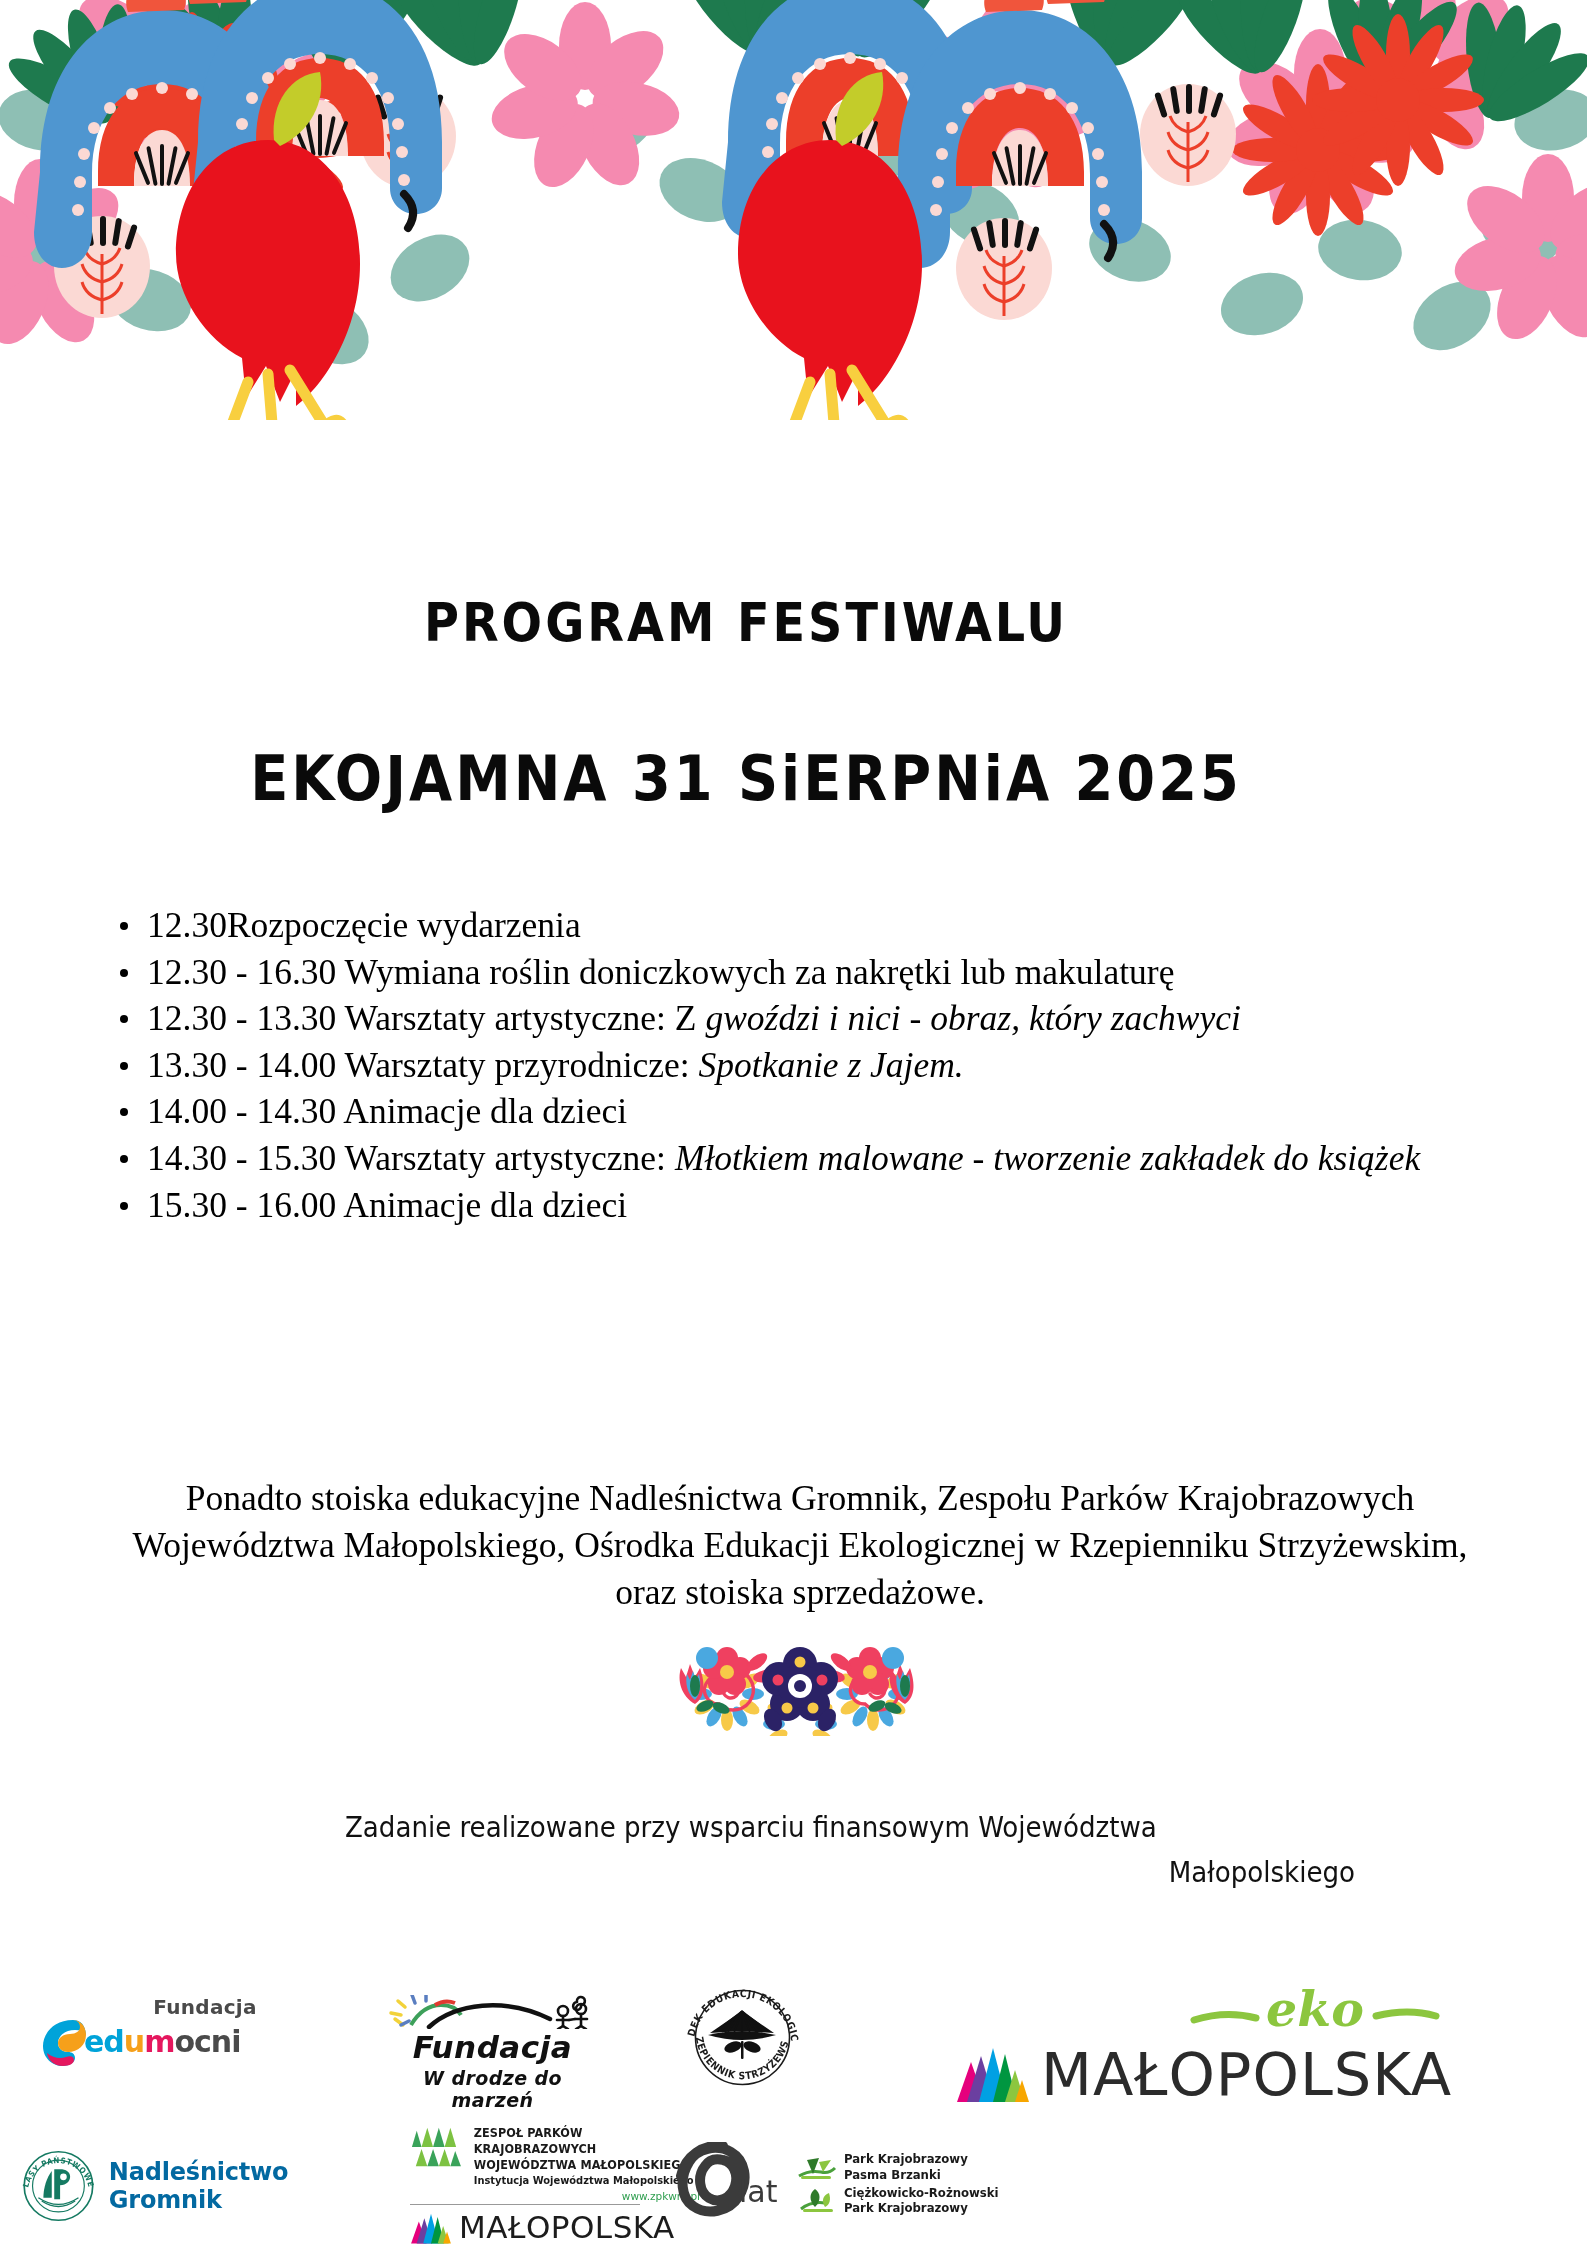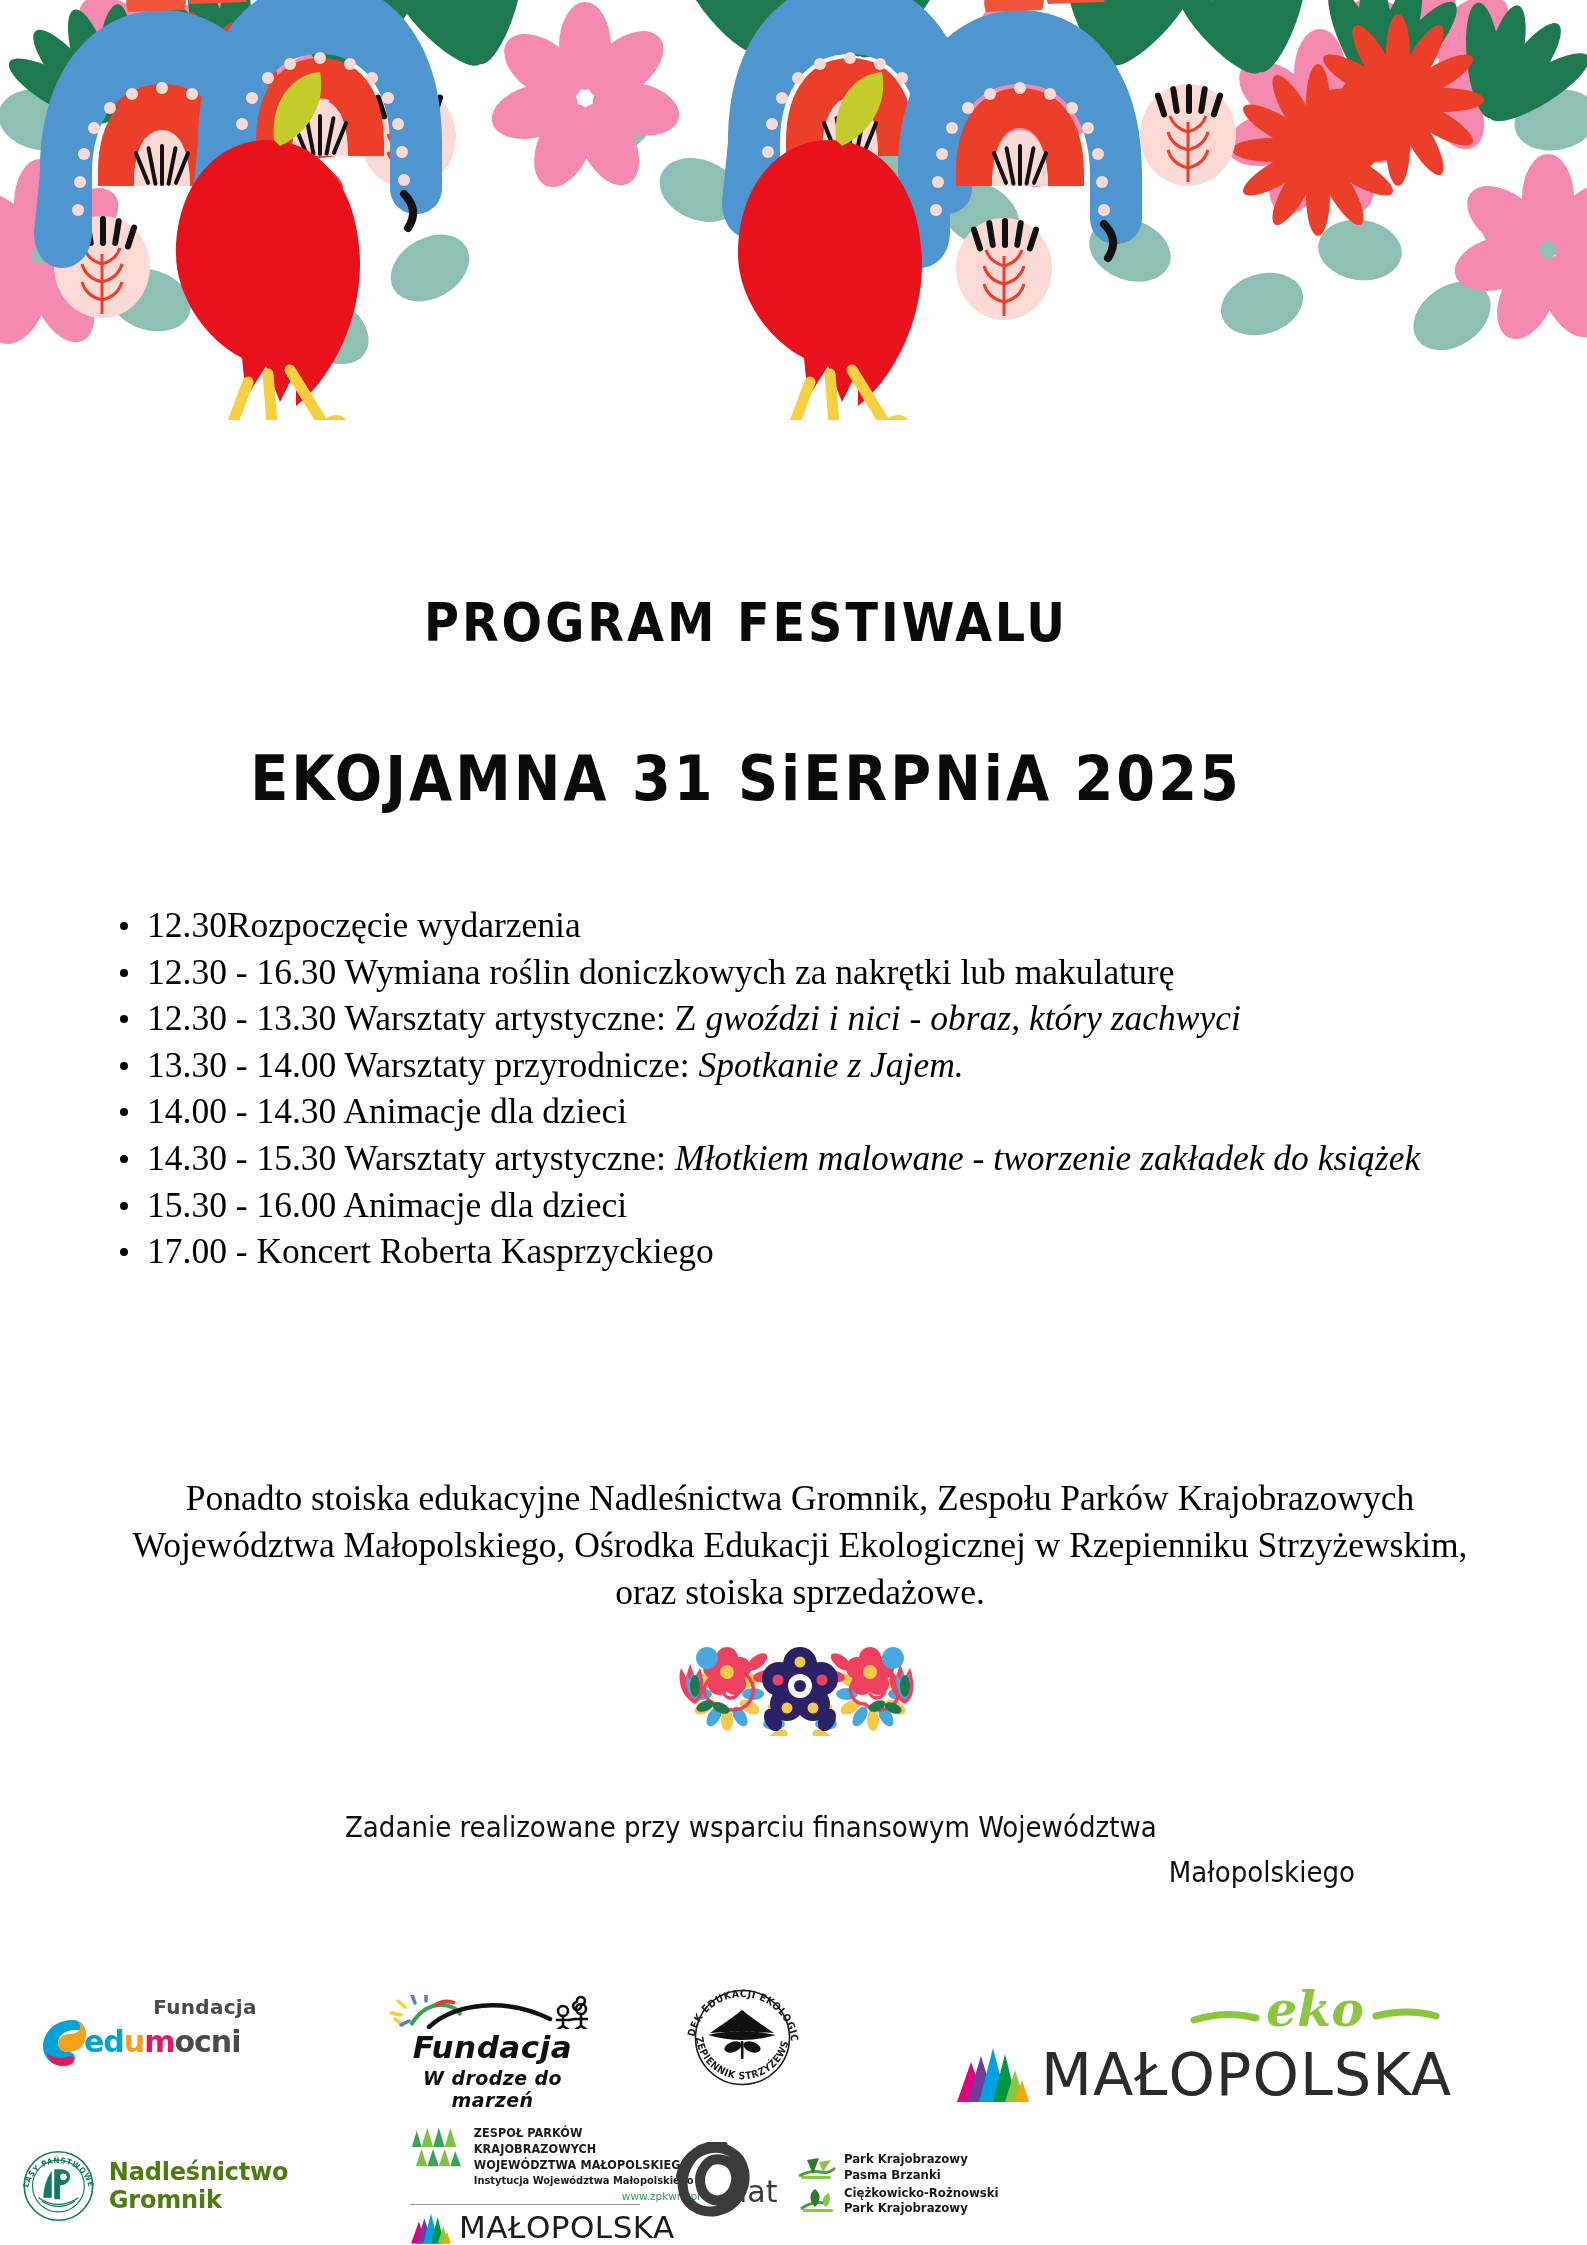--- a/index.html
+++ b/index.html
@@ -154,21 +154,21 @@
   #logo-ekomalopolska .mlp-word {
     font-family: "DejaVu Sans", sans-serif;
     font-size: 59px; font-weight: 400; color: #2b2b2b;
     letter-spacing: 1px; line-height: 1; margin-left: 10px;
   }
 
   
   #logo-lasy { top: 2140px; left: 20px; width: 340px; height: 92px; display: flex; align-items: center; }
   #logo-lasy .lp-text {
     font-family: "DejaVu Sans", sans-serif;
-    font-size: 24px; font-weight: 700; color: #4d7c0f;
+    font-size: 24px; font-weight: 700; color: #0369a1;
     margin-left: 12px; letter-spacing: -.2px;
   }
 
   
   #logo-zpkwm { top: 2125px; left: 410px; width: 290px; height: 118px; }
   #logo-zpkwm .z-top { display: flex; align-items: flex-start; }
   #logo-zpkwm .z-txt {
     margin-left: 8px;
     font-family: "DejaVu Sans Condensed", "Liberation Sans", sans-serif;
     color: #1a1a1a;
@@ -406,21 +406,20 @@
 </div>
 
 <ul id="program-list">
     <li><span>12.30</span><span>Rozpoczęcie wydarzenia</span></li>
     <li><span>12.30 - 16.30</span> <span>Wymiana roślin doniczkowych za nakrętki lub makulaturę</span></li>
     <li><span>12.30 - 13.30</span>  <span>Warsztaty artystyczne: Z </span><em>gwoździ i nici - obraz, który zachwyci</em></li>
     <li><span>13.30 - 14.00</span> <span>Warsztaty przyrodnicze: </span><em>Spotkanie z Jajem.</em></li>
     <li><span>14.00 - 14.30</span> <span>Animacje dla dzieci</span></li>
     <li><span>14.30 - 15.30</span> <span>Warsztaty artystyczne: </span><em>Młotkiem malowane - tworzenie zakładek do książek</em></li>
     <li><span>15.30 - 16.00</span> <span>Animacje dla dzieci</span></li>
-    <li><span>17.00 - </span><span>Koncert Roberta Kasprzyckiego</span></li>
   </ul>
 
 <div id="extra-paragraph">Ponadto stoiska edukacyjne Nadleśnictwa Gromnik, Zespołu Parków Krajobrazowych Województwa Małopolskiego, Ośrodka Edukacji Ekologicznej w Rzepienniku Strzyżewskim, oraz stoiska sprzedażowe.</div>
 
 <div id="center-ornament">
   <svg width="270" height="108" viewBox="0 0 270 108" xmlns="http://www.w3.org/2000/svg">
     <defs>
       <g id="petalring">
         <g fill="#f7c948">
           <ellipse cx="0" cy="-26" rx="6" ry="11"></ellipse>

